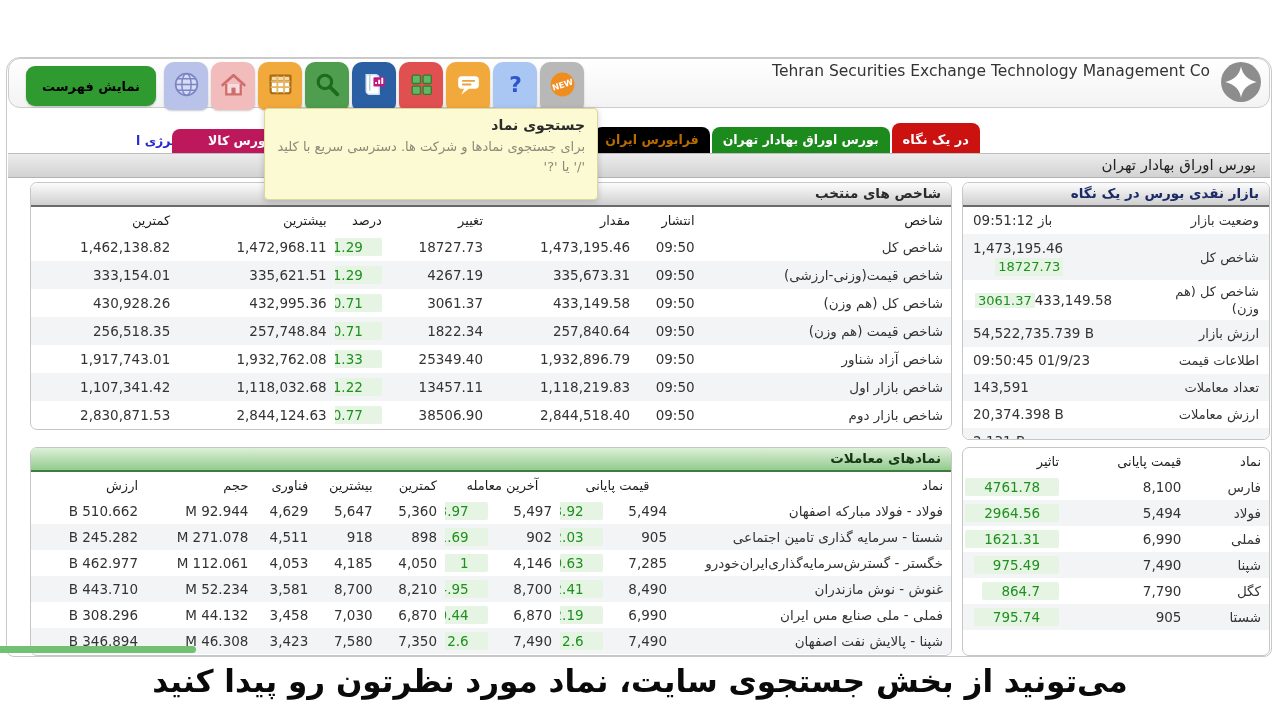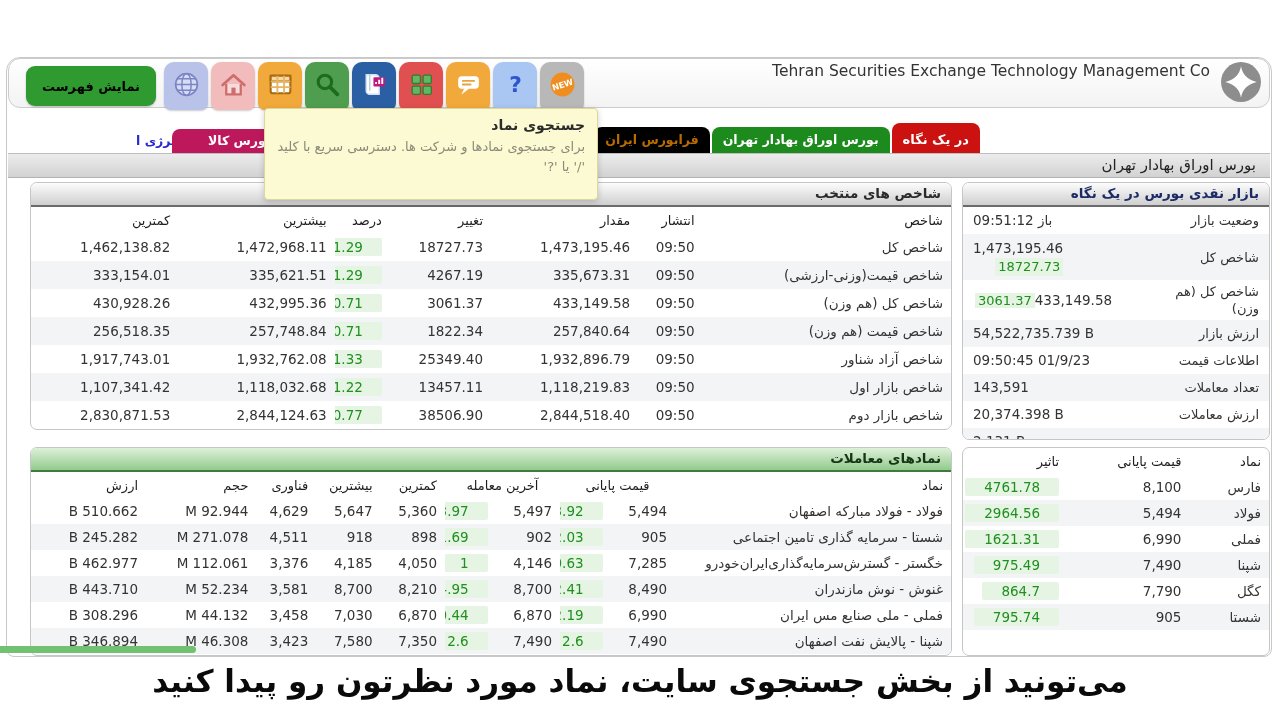--- a/index.html
+++ b/index.html
@@ -335,21 +335,21 @@
           <td class="k-num">245.282 B</td>
         </tr>
         <tr>
           <td class="k-name">خگستر - گسترش‌سرمایه‌گذاری‌ایران‌خودرو</td>
           <td class="k-num">7,285</td>
           <td class="k-chip"><span>0.63</span></td>
           <td class="k-num">4,146</td>
           <td class="k-chip"><span>1</span></td>
           <td class="k-num">4,050</td>
           <td class="k-num">4,185</td>
-          <td class="k-num">3,376</td>
+          <td class="k-num">4,053</td>
           <td class="k-num">112.061 M</td>
           <td class="k-num">462.977 B</td>
         </tr>
         <tr>
           <td class="k-name">غنوش - نوش مازندران</td>
           <td class="k-num">8,490</td>
           <td class="k-chip"><span>2.41</span></td>
           <td class="k-num">8,700</td>
           <td class="k-chip"><span>4.95</span></td>
           <td class="k-num">8,210</td>

